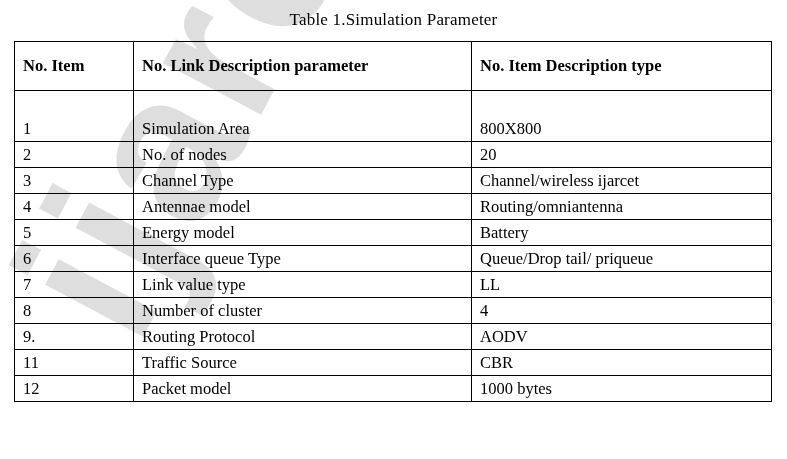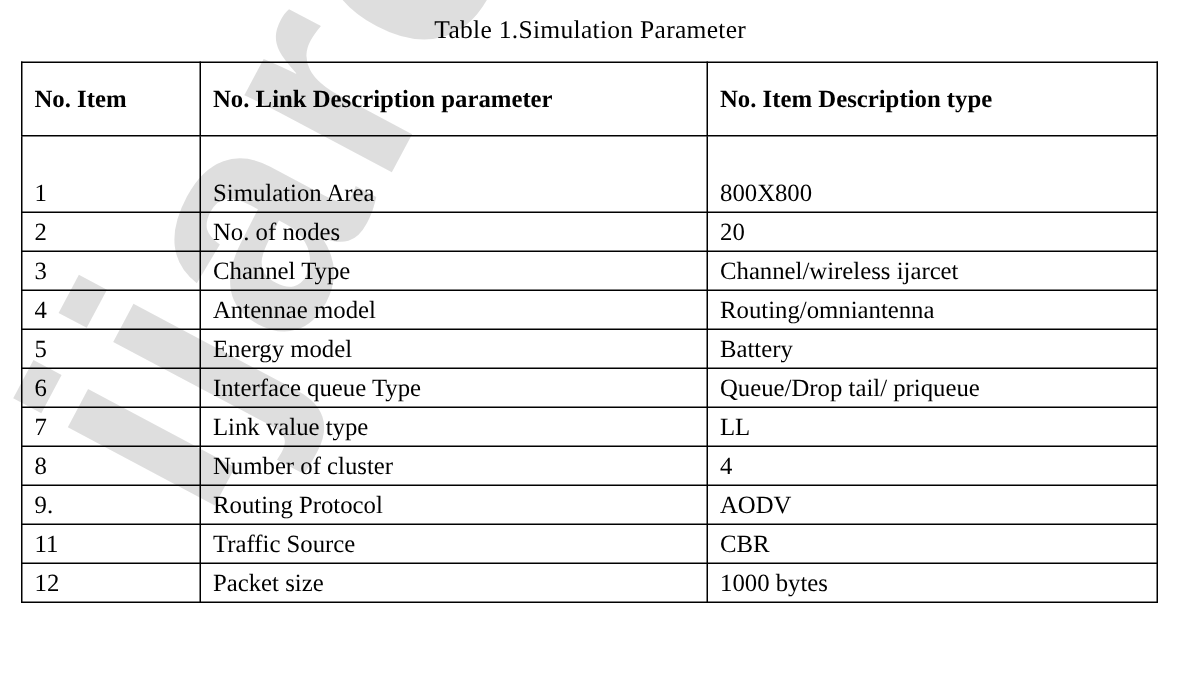--- a/index.html
+++ b/index.html
@@ -176,20 +176,20 @@
           <td>Routing Protocol</td>
           <td>AODV</td>
         </tr>
         <tr>
           <td>11</td>
           <td>Traffic Source</td>
           <td>CBR</td>
         </tr>
         <tr>
           <td>12</td>
-          <td>Packet size</td>
+          <td>Packet model</td>
           <td>1000 bytes</td>
         </tr>
       </tbody>
     </table>
   </div>
 
 </div>
 
 </body></html>

